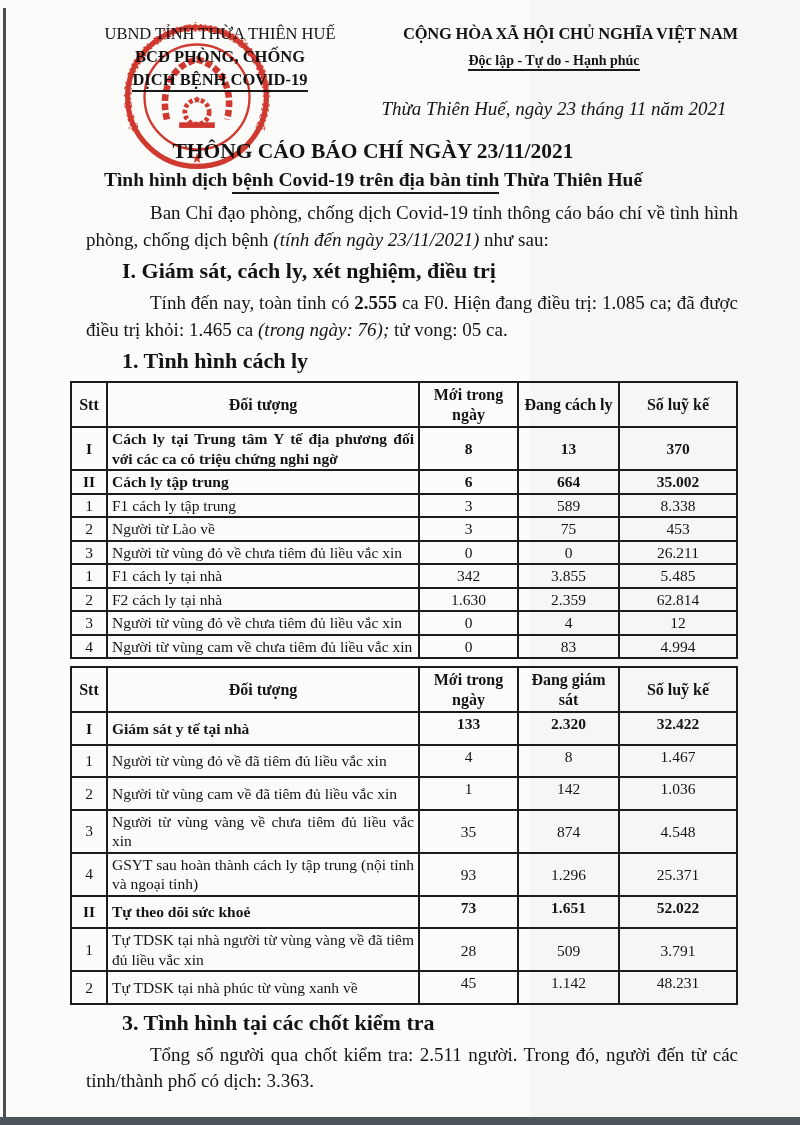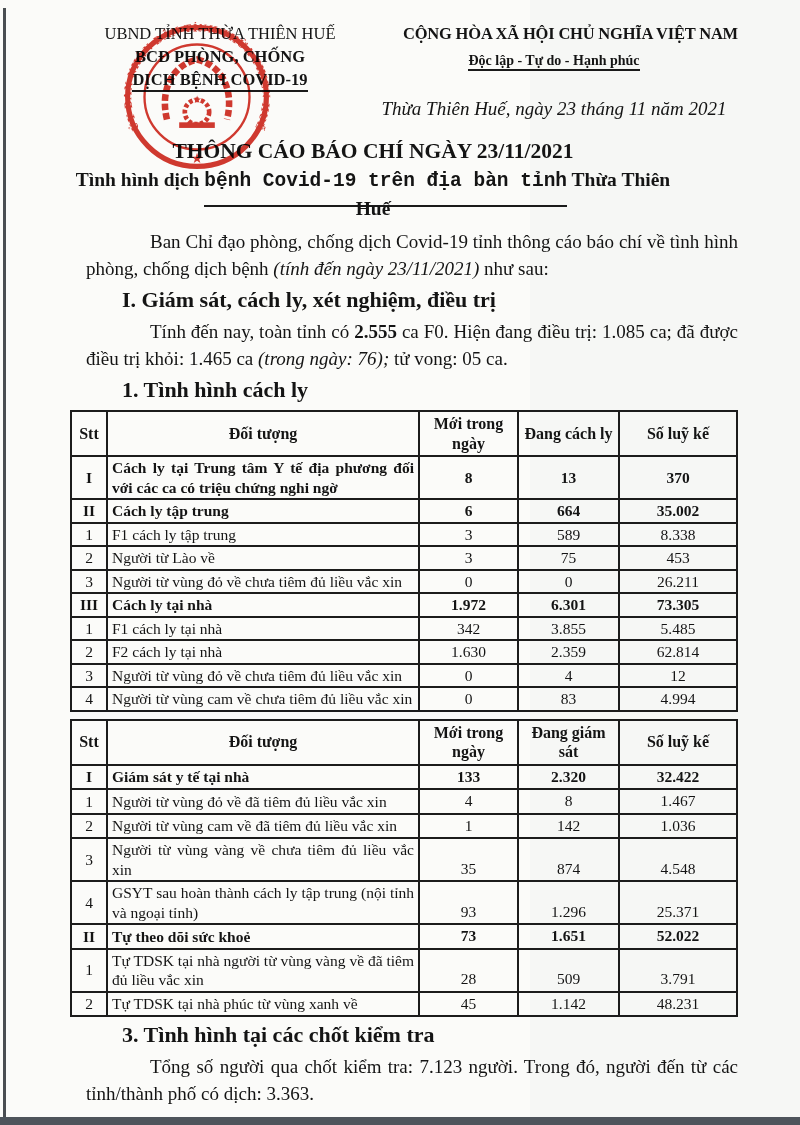--- a/index.html
+++ b/index.html
@@ -41,40 +41,40 @@
   .stamp {
     position: absolute; left: 52px; top: 0px; width: 150px; height: 150px;
     mix-blend-mode: multiply; opacity: 0.93; z-index: 2; pointer-events: none;
   }
   .stamp svg { display: block; }
 
   
   .titleblock { text-align: center; margin-top: 18px; padding-right: 62px; position: relative; z-index: 1; }
   .doc-title { font-size: 21.5px; font-weight: bold; line-height: 27px; }
   .doc-subtitle { font-size: 19.5px; font-weight: bold; line-height: 28px; margin-top: 1px; }
-  .u2 { border-bottom: 2px solid #1a1a1a; padding-bottom: 13px; font-family: Liberation Mono, monospace; }
+  .u2 { border-bottom: 2px solid #1a1a1a; padding-bottom: 2px; }
 
   
   .body-p { font-size: 19px; line-height: 26.5px; text-align: justify; margin: 6px 0 0 16px; }
   .indent { text-indent: 64px; }
   .heading { font-size: 22px; font-weight: bold; line-height: 27px; margin-top: 4px; text-indent: 52px; }
 
   
   table.data { border-collapse: collapse; width: 100%; table-layout: fixed; margin-top: 7px; }
   .data th, .data td { border: 2px solid #1c1c1c; }
   .data th {
     font-size: 16px; font-weight: bold; text-align: center; vertical-align: middle;
     line-height: 19.5px; padding: 2px 3px;
   }
   .data td { font-size: 15.5px; line-height: 19.5px; padding: 1px 4px; vertical-align: middle; }
   .data td.stt { text-align: center; padding: 1px 2px; }
   .data td.label { text-align: justify; }
   .data td.num { text-align: center; }
   .data tr.emph td { font-weight: bold; }
-  #table2 td.num { vertical-align: bottom; padding-bottom: 2px; }
+  #table2 td.num { vertical-align: bottom; padding-bottom: 10px; }
 </style>
 </head>
 <body>
 
 <div class="page">
   <div class="scan-tint"></div>
   <div class="scan-edge-left"></div>
   <div class="scan-edge-bottom"></div>
 
   <div class="inner">
@@ -177,27 +177,20 @@
             <td class="num">75</td>
             <td class="num">453</td>
           </tr>
           <tr>
             <td class="stt">3</td>
             <td class="label">Người từ vùng đỏ về chưa tiêm đủ liều vắc xin</td>
             <td class="num">0</td>
             <td class="num">0</td>
             <td class="num">26.211</td>
           </tr>
-          <tr class="emph">
-            <td class="stt">III</td>
-            <td class="label">Cách ly tại nhà</td>
-            <td class="num">1.972</td>
-            <td class="num">6.301</td>
-            <td class="num">73.305</td>
-          </tr>
           <tr>
             <td class="stt">1</td>
             <td class="label">F1 cách ly tại nhà</td>
             <td class="num">342</td>
             <td class="num">3.855</td>
             <td class="num">5.485</td>
           </tr>
           <tr>
             <td class="stt">2</td>
             <td class="label">F2 cách ly tại nhà</td>
@@ -295,16 +288,16 @@
             <td class="label">Tự TDSK tại nhà phúc từ vùng xanh về</td>
             <td class="num">45</td>
             <td class="num">1.142</td>
             <td class="num">48.231</td>
           </tr>
         </tbody>
     </table>
 
     <div class="heading">3. Tình hình tại các chốt kiểm tra</div>
 
-    <p class="body-p indent">Tổng số người qua chốt kiểm tra: 7.123 người. Trong đó, người đến từ các tỉnh/thành phố có dịch: 3.363.</p>
+    <p class="body-p indent">Tổng số người qua chốt kiểm tra: 2.511 người. Trong đó, người đến từ các tỉnh/thành phố có dịch: 3.363.</p>
 
   </div>
 </div>
 
 </body></html>

